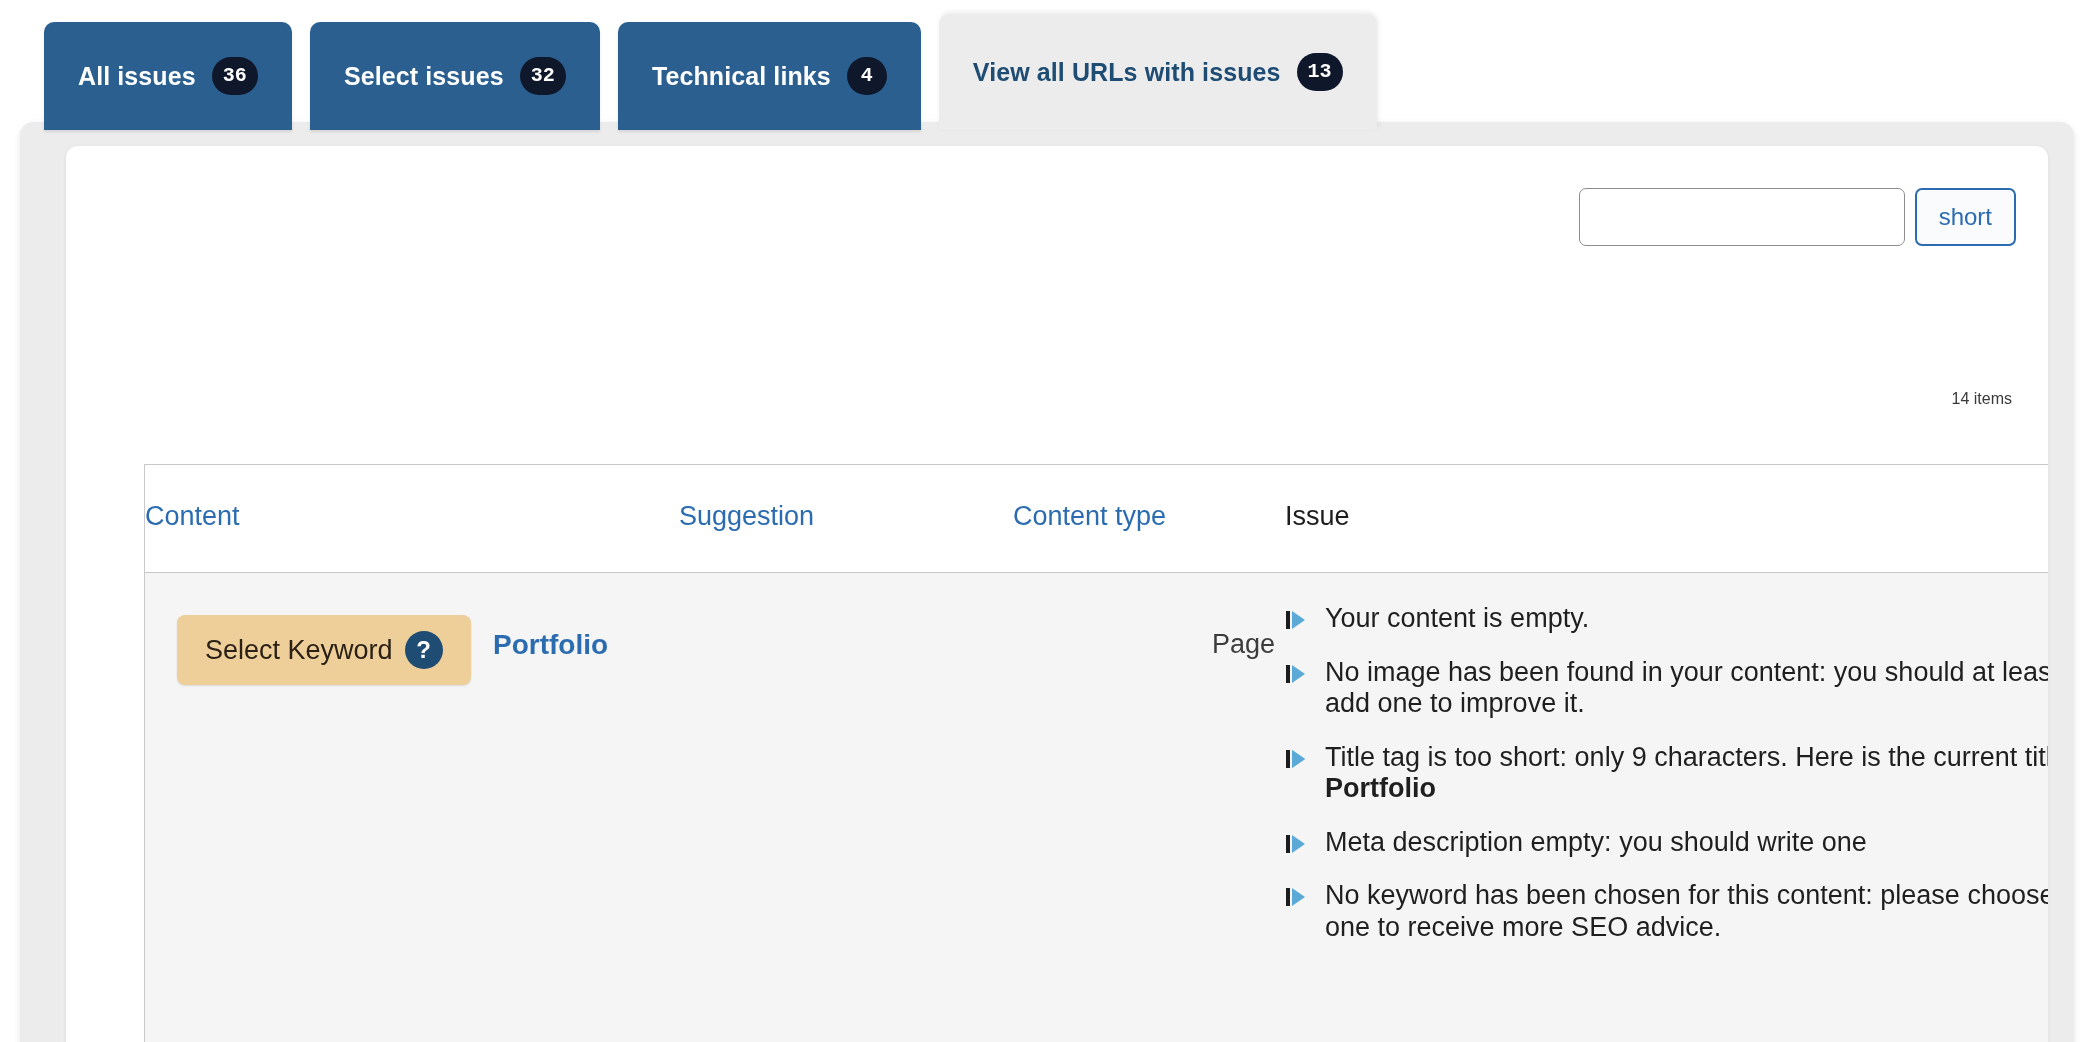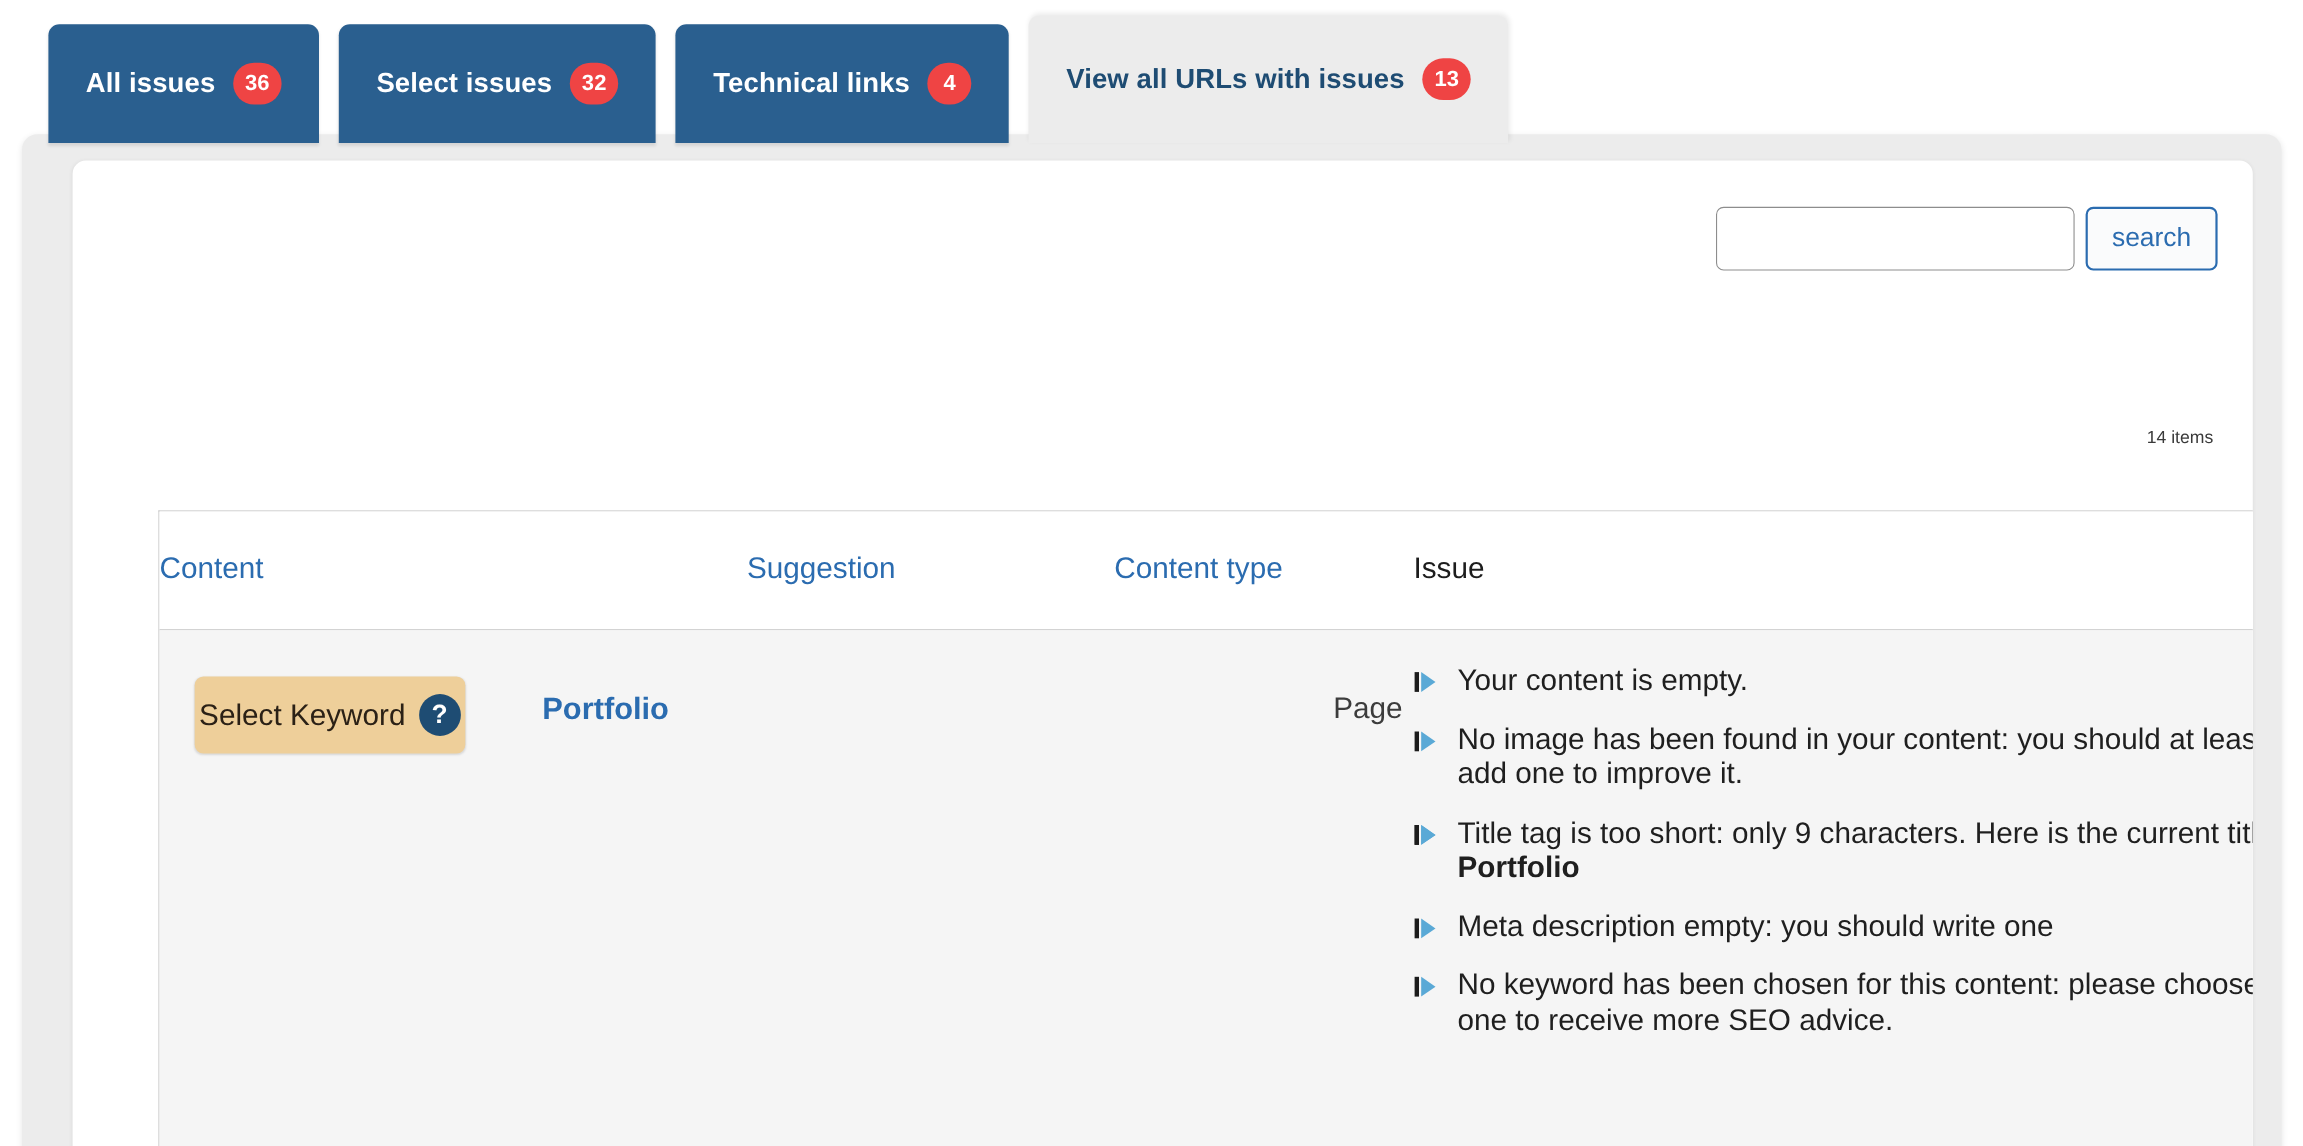--- a/index.html
+++ b/index.html
@@ -58,25 +58,26 @@
   .tab-label { white-space: nowrap; }
   .badge {
     display: inline-flex;
     align-items: center;
     justify-content: center;
     min-width: 40px;
     height: 38px;
     padding: 0 11px;
     margin-left: 16px;
     border-radius: 19px;
-    background: #ef4444;
+    background: #0f172a;
     color: #ffffff;
     font-size: 20px;
     font-weight: bold;
     line-height: 1;
+    font-family: Liberation Mono, monospace;
   }
 
   
   #panel {
     position: absolute;
     left: 20px;
     top: 122px;
     width: 2054px;
     height: 980px;
     background: #ececec;
@@ -209,21 +210,21 @@
   }
   .td { }
   .td.col-suggestion { padding-left: 14px; }
 
   #select-keyword-btn {
     display: inline-flex;
     align-items: center;
     background: #eecf9a;
     border: none;
     border-radius: 8px;
-    padding: 16px 4px;
+    padding: 16px 28px;
     font-size: 27px;
     color: #2b2116;
     font-family: "Liberation Sans", sans-serif;
     cursor: pointer;
     box-shadow: 0 1px 2px rgba(0,0,0,.12);
     margin-top: 12px;
     margin-left: 18px;
     white-space: nowrap;
   }
   .help-badge {
@@ -309,21 +310,21 @@
 
   <div id="panel">
 
     <div id="card">
 
       <div id="card-header">
 
 
         <div id="search-wrap">
           <input id="search-input" type="text" placeholder="" style="">
-          <button id="search-button">search</button>
+          <button id="search-button">short</button>
         </div>
 
         <div id="item-count">14 items</div>
       </div>
 
       <div id="table">
         <div id="thead">
             <div class="th col-content">Content</div>
             <div class="th col-suggestion">Suggestion</div>
             <div class="th col-type">Content type</div>

